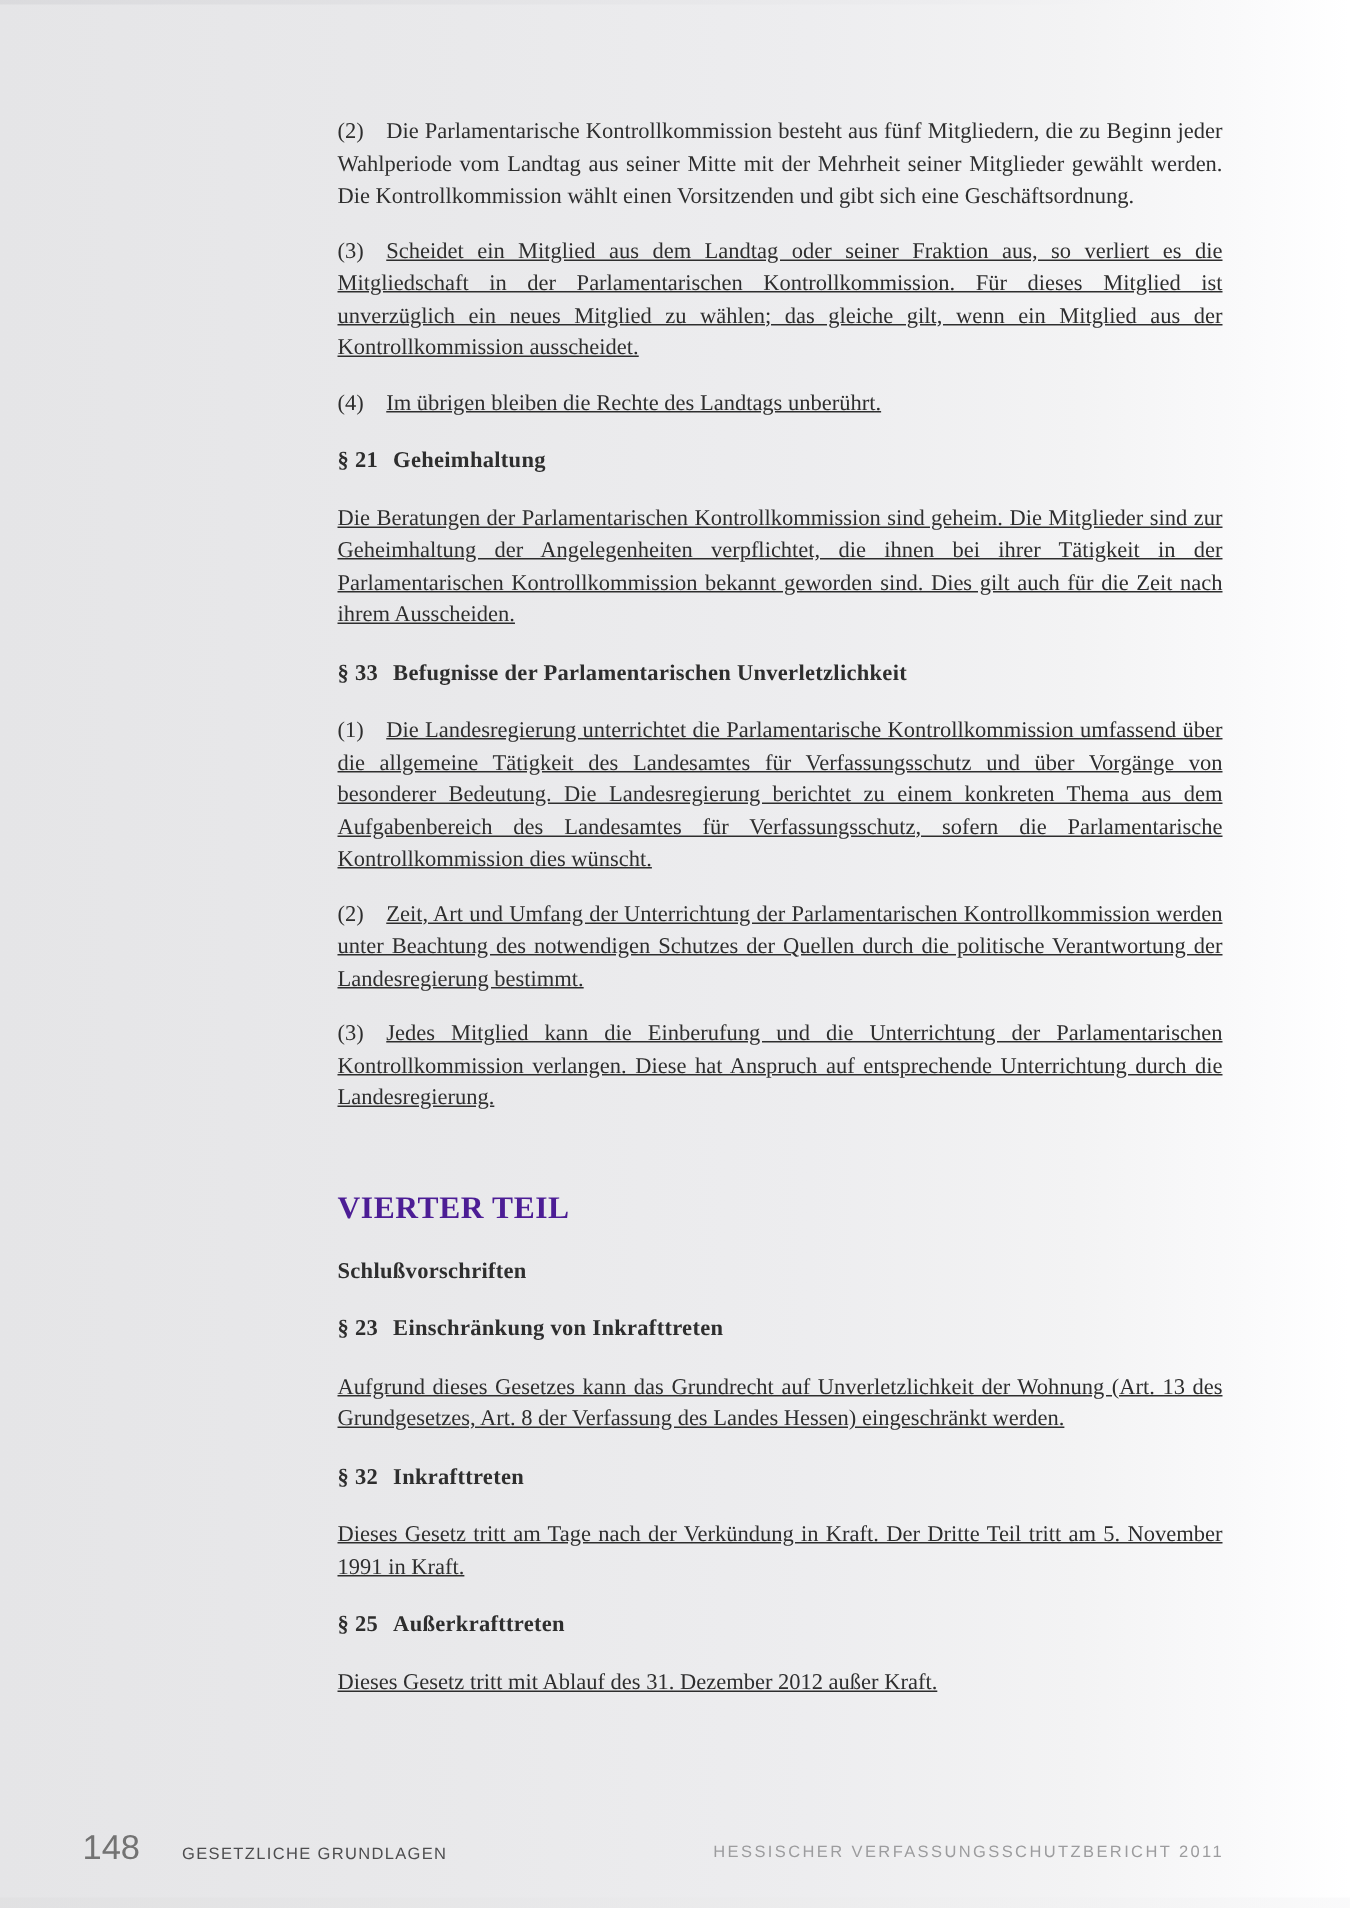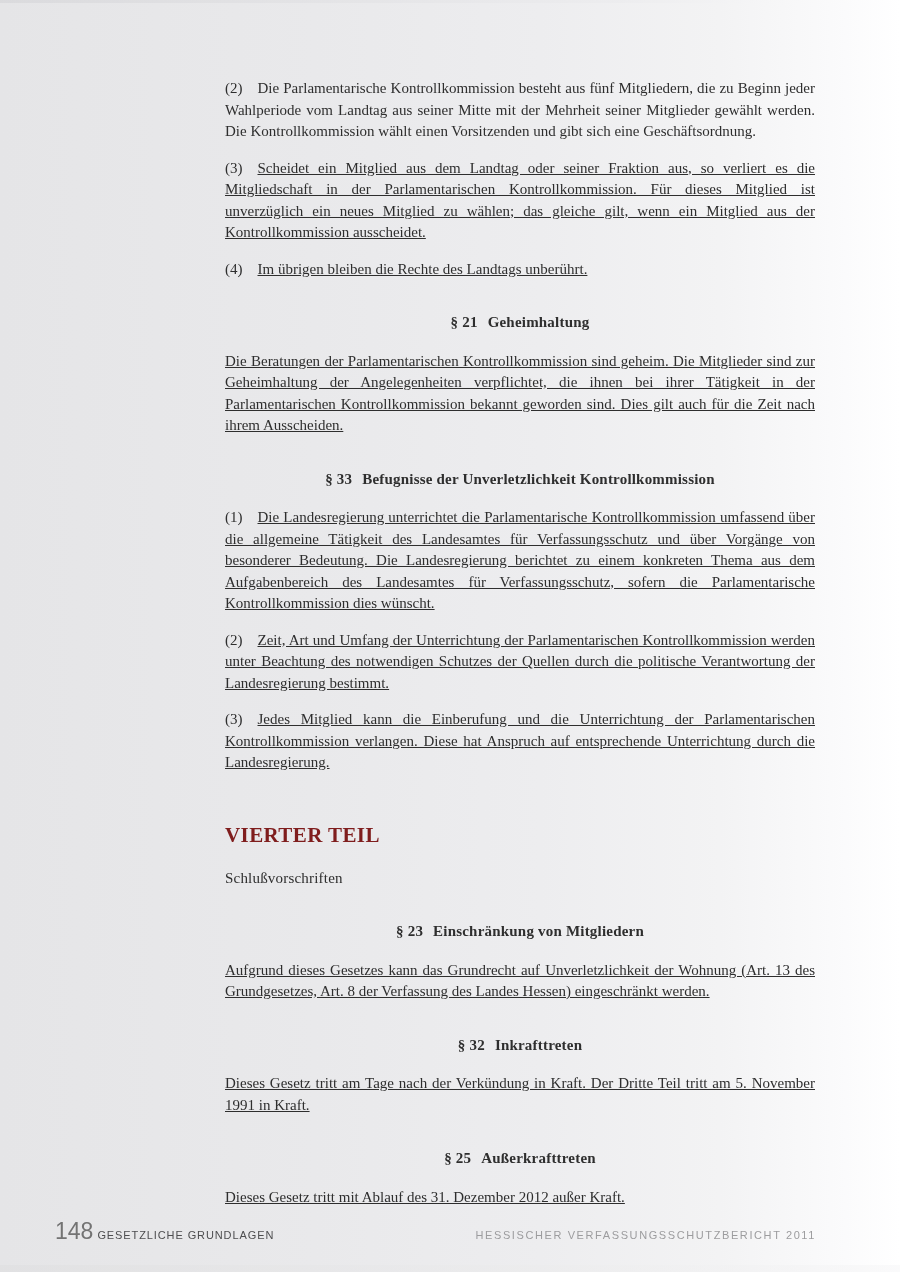--- a/index.html
+++ b/index.html
@@ -32,38 +32,38 @@
     font-size: 15px;
     line-height: 21.5px;
     text-align: justify;
   }
   .block { margin: 0; }
   .block + .numbered_paragraph,
   .block + .paragraph { margin-top: 15px; text-decoration: underline; }
   .pnum { display: inline-block; margin-right: 15px; }
   .section_heading {
     font-weight: bold;
-    text-align: center;
-    margin-top: 32px;
+    text-align: left;
+    margin-top: 17px;
     margin-bottom: 17px;
     letter-spacing: 0.2px;
   }
   .section_heading .hnum { margin-right: 10px; }
   .part_title {
     margin-top: 48px;
     margin-bottom: 20px;
     font-size: 21px;
     line-height: 26px;
     font-weight: bold;
     letter-spacing: 0.4px;
     text-align: left;
-    color: #7f1d1d;
+    color: #4c1d95;
   }
   .subheading {
-    font-weight: normal;
+    font-weight: bold;
     text-align: left;
     letter-spacing: 0.2px;
   }
   .footer {
     position: absolute;
     left: 0; right: 0;
     top: 1218px;
     height: 34px;
     font-family: "Liberation Sans", "DejaVu Sans", sans-serif;
   }
@@ -76,21 +76,21 @@
   }
   .page-number {
     font-size: 23px;
     color: #737373;
     font-weight: 400;
   }
   .footer-section-label {
     font-size: 11px;
     letter-spacing: 0.9px;
     color: #4d4d4f;
-    margin-left: 4px;
+    margin-left: 28px;
   }
   .footer-right {
     position: absolute;
     right: 84px;
     top: 11px;
     font-size: 11px;
     letter-spacing: 1.6px;
     color: #9c9c9e;
     text-align: right;
     padding-left: 32px;
@@ -100,27 +100,27 @@
 <body>
 
 <div class="edge-top"></div>
 
 <div class="doc-column" lang="de">
     <div class="block numbered_paragraph"><span class="pnum">(2)</span><span>Die Parlamentarische Kontrollkommission besteht aus fünf Mitgliedern, die zu Beginn jeder Wahlperiode vom Landtag aus seiner Mitte mit der Mehrheit seiner Mitglieder gewählt werden. Die Kontrollkommission wählt einen Vorsitzenden und gibt sich eine Geschäftsordnung.</span></div>
     <div class="block numbered_paragraph"><span class="pnum">(3)</span><span>Scheidet ein Mitglied aus dem Landtag oder seiner Fraktion aus, so verliert es die Mitgliedschaft in der Parlamentarischen Kontrollkommission. Für dieses Mitglied ist unverzüglich ein neues Mitglied zu wählen; das gleiche gilt, wenn ein Mitglied aus der Kontrollkommission ausscheidet.</span></div>
     <div class="block numbered_paragraph"><span class="pnum">(4)</span><span>Im übrigen bleiben die Rechte des Landtags unberührt.</span></div>
     <div class="block section_heading"><span class="hnum">§ 21</span><span>Geheimhaltung</span></div>
     <div class="block paragraph">Die Beratungen der Parlamentarischen Kontrollkommission sind geheim. Die Mitglieder sind zur Geheimhaltung der Angelegenheiten verpflichtet, die ihnen bei ihrer Tätigkeit in der Parlamentarischen Kontrollkommission bekannt geworden sind. Dies gilt auch für die Zeit nach ihrem Ausscheiden.</div>
-    <div class="block section_heading"><span class="hnum">§ 33</span><span>Befugnisse der Unverletzlichkeit Kontrollkommission</span></div>
+    <div class="block section_heading"><span class="hnum">§ 33</span><span>Befugnisse der Parlamentarischen Unverletzlichkeit</span></div>
     <div class="block numbered_paragraph"><span class="pnum">(1)</span><span>Die Landesregierung unterrichtet die Parlamentarische Kontrollkommission umfassend über die allgemeine Tätigkeit des Landesamtes für Verfassungsschutz und über Vorgänge von besonderer Bedeutung. Die Landesregierung berichtet zu einem konkreten Thema aus dem Aufgabenbereich des Landesamtes für Verfassungsschutz, sofern die Parlamentarische Kontrollkommission dies wünscht.</span></div>
     <div class="block numbered_paragraph"><span class="pnum">(2)</span><span>Zeit, Art und Umfang der Unterrichtung der Parlamentarischen Kontrollkommission werden unter Beachtung des notwendigen Schutzes der Quellen durch die politische Verantwortung der Landesregierung bestimmt.</span></div>
     <div class="block numbered_paragraph"><span class="pnum">(3)</span><span>Jedes Mitglied kann die Einberufung und die Unterrichtung der Parlamentarischen Kontrollkommission verlangen. Diese hat Anspruch auf entsprechende Unterrichtung durch die Landesregierung.</span></div>
     <div class="block part_title">VIERTER TEIL</div>
     <div class="block subheading">Schlußvorschriften</div>
-    <div class="block section_heading"><span class="hnum">§ 23</span><span>Einschränkung von Mitgliedern</span></div>
+    <div class="block section_heading"><span class="hnum">§ 23</span><span>Einschränkung von Inkrafttreten</span></div>
     <div class="block paragraph">Aufgrund dieses Gesetzes kann das Grundrecht auf Unverletzlichkeit der Wohnung (Art. 13 des Grundgesetzes, Art. 8 der Verfassung des Landes Hessen) eingeschränkt werden.</div>
     <div class="block section_heading"><span class="hnum">§ 32</span><span>Inkrafttreten</span></div>
     <div class="block paragraph">Dieses Gesetz tritt am Tage nach der Verkündung in Kraft. Der Dritte Teil tritt am 5. November 1991 in Kraft.</div>
     <div class="block section_heading"><span class="hnum">§ 25</span><span>Außerkrafttreten</span></div>
     <div class="block paragraph">Dieses Gesetz tritt mit Ablauf des 31. Dezember 2012 außer Kraft.</div>
   </div>
 
 <div class="footer">
   <div class="footer-left">
     <span class="page-number">148</span>

